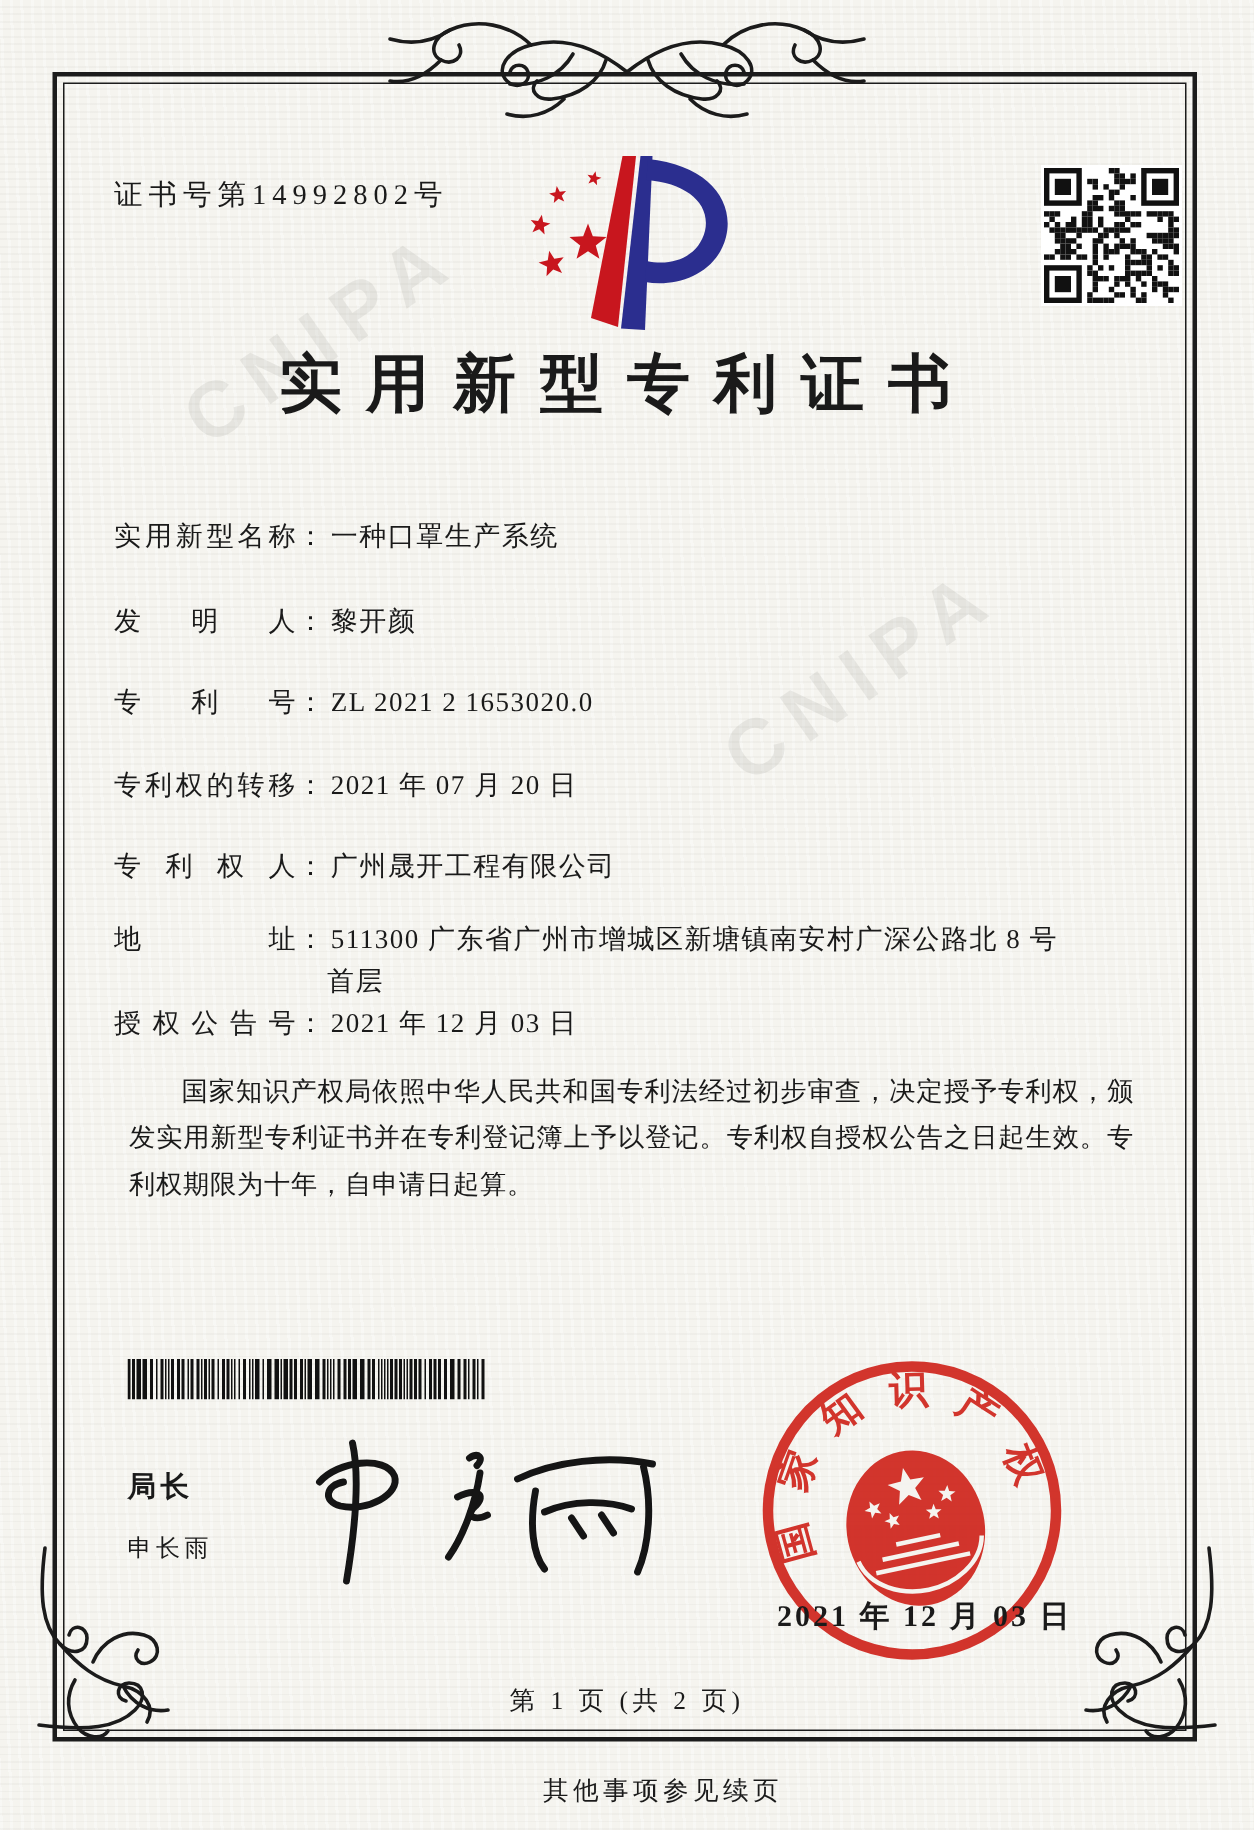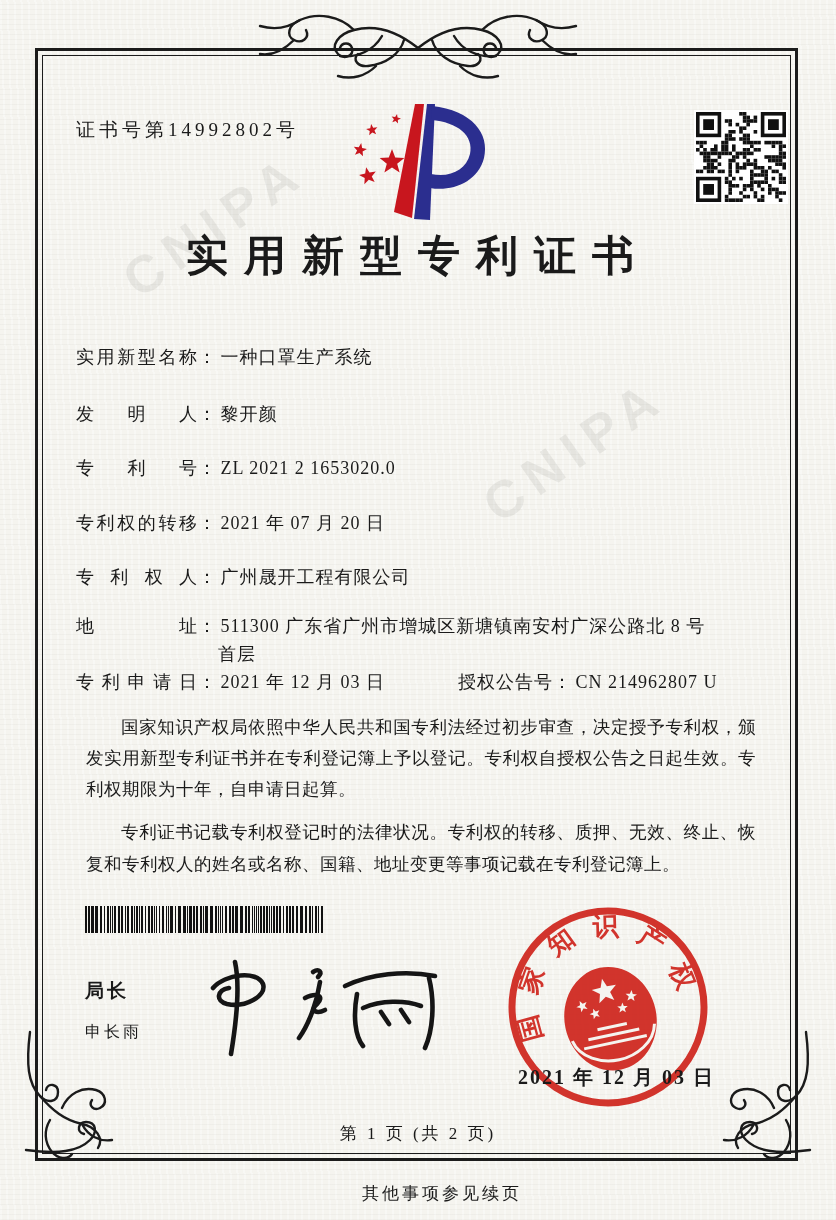--- a/index.html
+++ b/index.html
@@ -348,32 +348,27 @@
     <div class="frow" style="top:565px">
       <span class="flabel">专利权人</span><span>：</span>
       <span class="fvalue">广州晟开工程有限公司</span>
     </div>
     <div class="frow" style="top:614px">
       <span class="flabel">地址</span><span>：</span>
       <span class="fvalue">511300 广东省广州市增城区新塘镇南安村广深公路北 8 号</span>
     </div>
     <div class="addr2" style="top:642px">首层</div>
     <div class="frow" style="top:670px;width:692px">
-      <span class="flabel">专利申请日</span><span>：</span>
+      <span class="flabel">授权公告号</span><span>：</span>
       <span class="fvalue">2021 年 12 月 03 日</span>
-      <span class="grant-right">
-        <span class="glabel">授权公告号</span><span>：</span>
-        <span class="fvalue">CN 214962807 U</span>
-      </span>
     </div>
   </div>
 
   <div class="paras">
     <p>国家知识产权局依照中华人民共和国专利法经过初步审查，决定授予专利权，颁发实用新型专利证书并在专利登记簿上予以登记。专利权自授权公告之日起生效。专利权期限为十年，自申请日起算。</p>
-    <p>专利证书记载专利权登记时的法律状况。专利权的转移、质押、无效、终止、恢复和专利权人的姓名或名称、国籍、地址变更等事项记载在专利登记簿上。</p>
   </div>
 
   <svg class="barcode" id="barcode" viewBox="0 0 240 27" preserveAspectRatio="none">
       <rect x="0" y="0" width="2" height="27" fill="#111"></rect>
       <rect x="3" y="0" width="2" height="27" fill="#111"></rect>
       <rect x="6" y="0" width="3" height="27" fill="#111"></rect>
       <rect x="10" y="0" width="3" height="27" fill="#111"></rect>
       <rect x="15" y="0" width="2" height="27" fill="#111"></rect>
       <rect x="19" y="0" width="1" height="27" fill="#111"></rect>
       <rect x="22" y="0" width="2" height="27" fill="#111"></rect>

